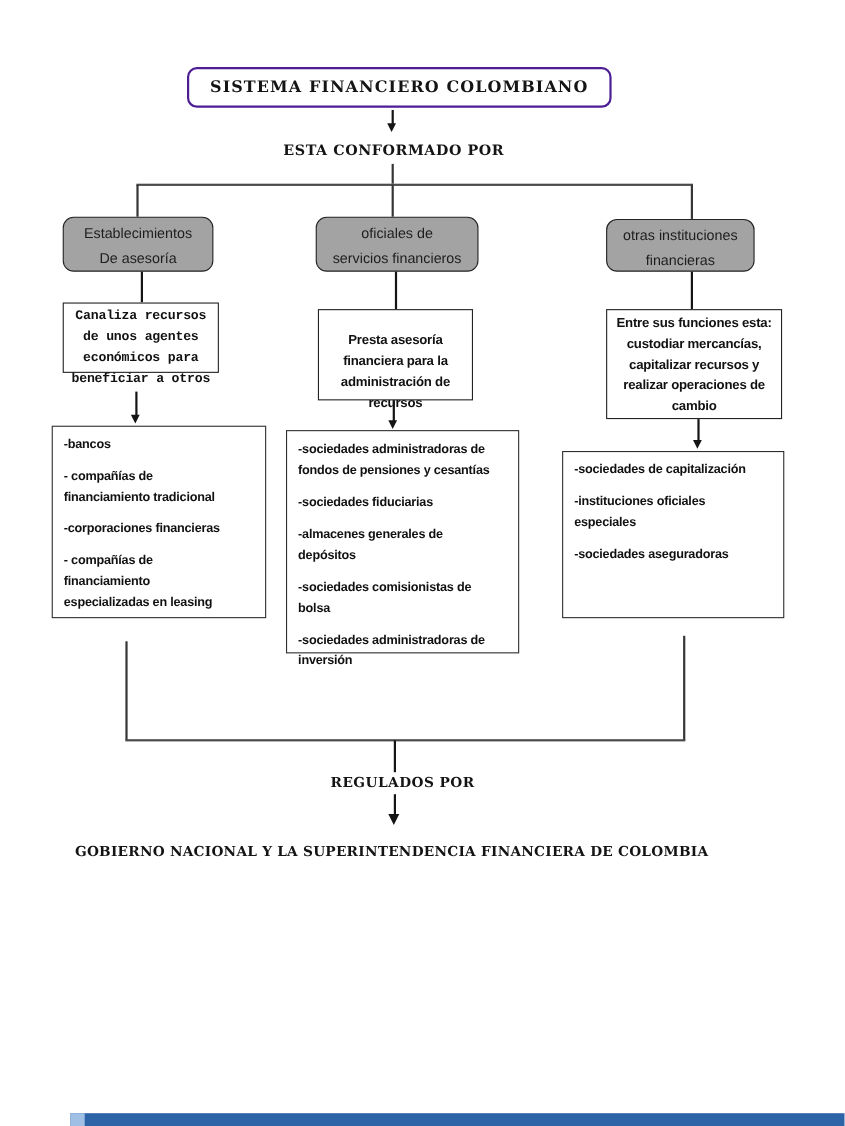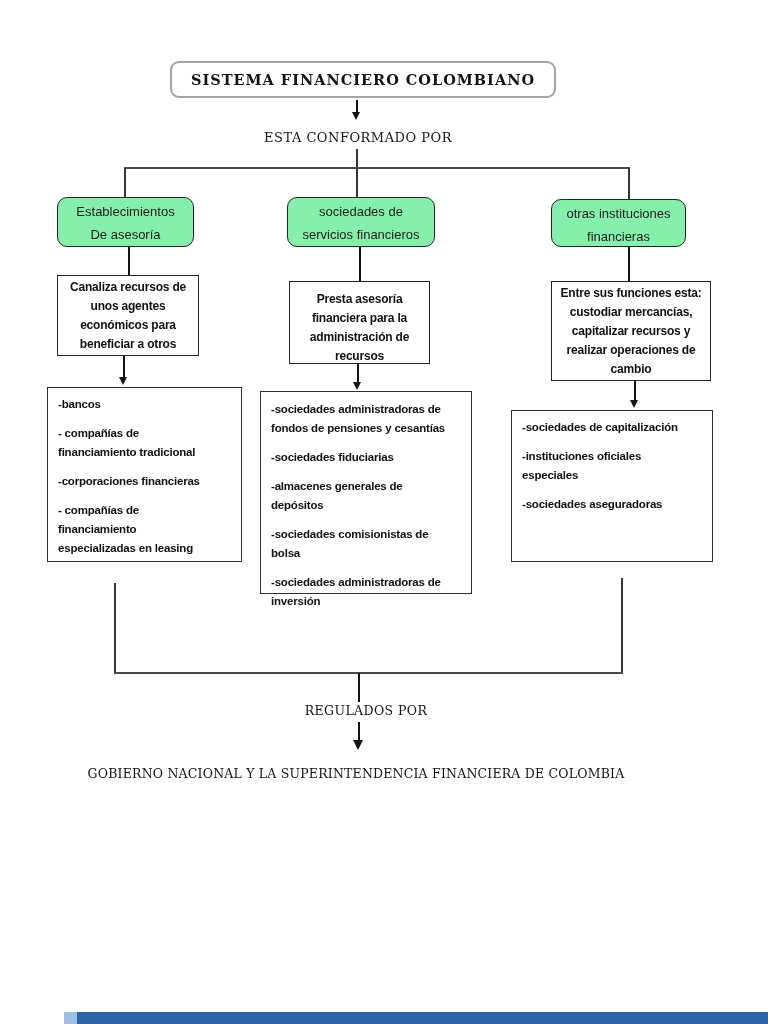--- a/index.html
+++ b/index.html
@@ -4,27 +4,27 @@
 <style>
   html,body{margin:0;padding:0;background:#ffffff;}
   .page{position:relative;width:768px;height:1024px;background:#ffffff;overflow:hidden;
         font-family:"Liberation Sans",sans-serif;}
   .vline{position:absolute;width:1.6px;background:#363636;}
   .hline{position:absolute;height:1.6px;background:#4a4a4a;}
   .ah{position:absolute;width:0;height:0;border-left:4.5px solid transparent;
       border-right:4.5px solid transparent;border-top:8.5px solid #141414;}
   .ah.big{border-left-width:5.5px;border-right-width:5.5px;border-top-width:10px;}
   .titlebox{position:absolute;left:170px;top:61px;width:386px;height:37px;box-sizing:border-box;
-      border:2px solid #a3a3a3;border-radius:9px;background:#fff;text-align:center;line-height:33px;}
-  .hdr{position:absolute;font-family:"DejaVu Serif","Liberation Serif",serif;font-weight:normal;
+      border:2px solid #4c1d95;border-radius:9px;background:#fff;text-align:center;line-height:33px;}
+  .hdr{position:absolute;font-family:"DejaVu Serif","Liberation Serif",serif;font-weight:bold;
       color:#141414;text-align:center;white-space:nowrap;}
   .title-text{font-family:"DejaVu Serif","Liberation Serif",serif;font-weight:bold;font-size:14.5px;
       letter-spacing:1px;color:#141414;}
   .rbox{position:absolute;box-sizing:border-box;border:1.6px solid #222;border-radius:10px;
-      background:#86efac;text-align:center;font-size:13px;color:#1d1d1d;padding-top:2px;}
+      background:#a3a3a3;text-align:center;font-size:13px;color:#1d1d1d;padding-top:2px;}
   .rbox span{display:block;line-height:23px;}
   .dbox{position:absolute;box-sizing:border-box;border:1.6px solid #222;background:#fff;
       text-align:center;font-weight:bold;font-size:12px;letter-spacing:-0.2px;line-height:19px;
       color:#111;padding:2px 2px 0 2px;}
   .lbox{position:absolute;box-sizing:border-box;border:1.6px solid #2e2e2e;background:#fff;
       font-weight:bold;font-size:11.5px;letter-spacing:-0.2px;line-height:19px;color:#111;
       padding:7px 24px 0 10px;text-align:left;}
   .li{margin-bottom:10px;}
   .nextbar{position:absolute;left:64px;top:1012px;width:704px;height:12px;background:#2d63a7;}
   .nextbar-edge{position:absolute;left:0;top:0;width:13px;height:12px;background:#9fc0e4;}
@@ -46,34 +46,34 @@
   <div class="hline" style="left:124px;top:167px;width:506px;"></div>
   <div class="vline" style="left:124px;top:168px;height:29px;"></div>
   <div class="vline" style="left:356px;top:168px;height:29px;"></div>
   <div class="vline" style="left:628px;top:168px;height:31px;"></div>
 
   <div class="rbox" style="left:57px;top:197px;width:137px;height:50px;">
     <span>Establecimientos</span>
     <span>De asesoría</span>
   </div>
   <div class="rbox" style="left:287px;top:197px;width:148px;height:50px;">
-    <span>sociedades de</span>
+    <span>oficiales de</span>
     <span>servicios financieros</span>
   </div>
   <div class="rbox" style="left:551px;top:199px;width:135px;height:48px;">
     <span>otras instituciones</span>
     <span>financieras</span>
   </div>
 
   <div class="vline" style="left:128px;top:247px;height:28px;background:#141414;"></div>
   <div class="vline" style="left:359px;top:247px;height:34px;background:#141414;"></div>
   <div class="vline" style="left:628px;top:247px;height:34px;background:#141414;"></div>
 
-  <div class="dbox" style="left:57px;top:275px;width:142px;height:81px;">Canaliza recursos de unos agentes económicos para beneficiar a otros</div>
-  <div class="dbox" style="left:289px;top:281px;width:141px;height:83px;padding-top:8px;">Presta asesoría financiera para la administración de recursos</div>
+  <div class="dbox" style="left:57px;top:275px;width:142px;height:64px;font-family:Liberation Mono, monospace;">Canaliza recursos de unos agentes económicos para beneficiar a otros</div>
+  <div class="dbox" style="left:289px;top:281px;width:141px;height:83px;padding-top:18px;">Presta asesoría financiera para la administración de recursos</div>
   <div class="dbox" style="left:551px;top:281px;width:160px;height:100px;">Entre sus funciones esta: custodiar mercancías, capitalizar recursos y realizar operaciones de cambio</div>
 
   <div class="vline" style="left:123px;top:356px;height:23px;background:#141414;"></div>
   <div class="ah" style="left:118.5px;top:377px;"></div>
   <div class="vline" style="left:357px;top:364px;height:20px;background:#141414;"></div>
   <div class="ah" style="left:352.5px;top:382px;"></div>
   <div class="vline" style="left:634px;top:381px;height:21px;background:#141414;"></div>
   <div class="ah" style="left:629.5px;top:400px;"></div>
 
   <div class="lbox" style="left:47px;top:387px;width:195px;height:175px;">

